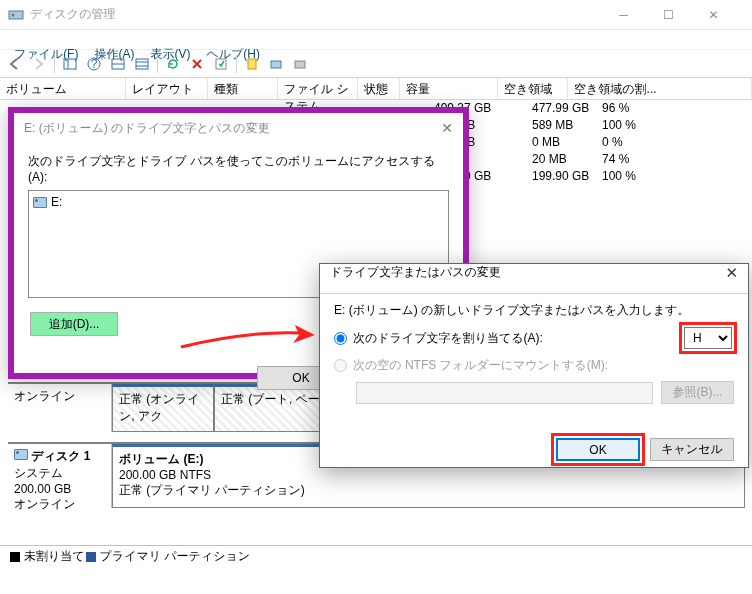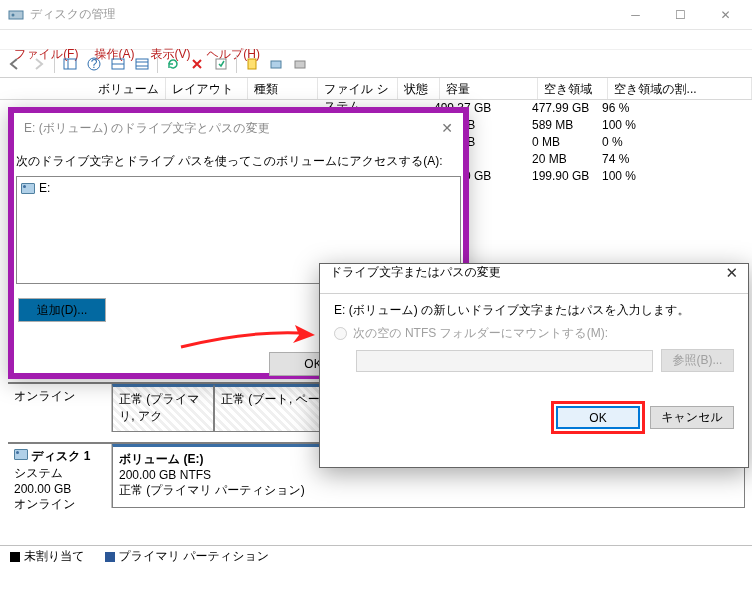--- a/index.html
+++ b/index.html
@@ -1,55 +1,55 @@
 <!DOCTYPE html>
 <html><head>
 <meta charset="utf-8">
 <style>
 * { box-sizing: border-box; margin: 0; padding: 0; font-family: "Yu Gothic UI", "Meiryo", sans-serif; font-size: 12px; }
 body { background: #fff; width: 752px; height: 594px; position: relative; overflow: hidden; }
 
 
-.titlebar { height: 30px; display: flex; align-items: center; padding: 0 4px 0 8px; border-bottom: 1px solid #e5e5e5; }
+.titlebar { height: 30px; display: flex; align-items: center; padding: 0 16px 0 8px; border-bottom: 1px solid #e5e5e5; }
 .titlebar .icon { width: 16px; height: 16px; margin-right: 6px; }
 .titlebar .title { flex: 1; color: #999; font-size: 12px; }
 .win-controls { display: flex; }
 .win-btn { width: 45px; height: 28px; display: flex; align-items: center; justify-content: center; color: #888; }
 
 
 .menubar { height: 20px; display: flex; align-items: center; padding: 0 6px; border-bottom: 1px solid #f0f0f0; }
-.menubar span { padding: 2px 8px; color: #b91c1c; margin-top: 30px; }
+.menubar span { padding: 2px 8px; color: #0c4a6e; margin-top: 30px; }
 
 
 .toolbar { height: 28px; display: flex; align-items: center; padding: 2px 4px; border-bottom: 1px solid #d0d0d0; gap: 2px; }
 .tb-btn { width: 22px; height: 22px; border: 1px solid transparent; display: flex; align-items: center; justify-content: center; }
 .tb-sep { width: 1px; height: 18px; background: #d0d0d0; margin: 0 2px; }
 
 
 .vol-header { height: 22px; display: flex; border-bottom: 1px solid #d8d8d8; background: #fff; }
 .vol-col { border-right: 1px solid #e5e5e5; padding: 3px 6px; color: #000; background: #fff; }
-.vol-col.c1 { width: 166px; text-align: right; } .vol-col.c2 { width: 82px; } .vol-col.c3 { width: 70px; }
+.vol-col.c1 { width: 126px; } .vol-col.c2 { width: 82px; } .vol-col.c3 { width: 70px; }
 .vol-col.c4 { width: 80px; } .vol-col.c5 { width: 42px; } .vol-col.c6 { width: 98px; }
 .vol-col.c7 { width: 70px; } .vol-col.c8 { width: 90px; flex:1; }
 
 
 .vol-rows { position: relative; }
 .vol-row { display: flex; height: 17px; }
 .vol-row > div { padding: 1px 6px; }
 
 
 .dlg1 { position: absolute; left: 8px; top: 107px; width: 461px; height: 272px; background: #fff; border: 6px solid #a21caf; box-shadow: 0 4px 20px rgba(0,0,0,.25); z-index: 20; }
 .dlg1 .dlg-title { height: 30px; display: flex; align-items: center; padding: 0 10px; color: #888; }
 .dlg1 .dlg-title .close { margin-left: auto; font-size: 14px; color: #777; }
-.dlg1 .body { padding: 4px 2px; }
+.dlg1 .body { padding: 4px 14px; }
 .dlg1 .label { margin: 6px 0; color: #000; }
 .dlg1 .listbox { border: 1px solid #888; height: 108px; background: #fff; padding: 4px; }
 .dlg1 .listbox .item { display: flex; align-items: center; gap: 4px; }
 .dlg1 .btn-row { display: flex; gap: 8px; margin-top: 14px; padding: 0 2px; }
-.dlg1 .btn-row button { width: 88px; height: 24px; background: #0369a1; border: 1px solid #adadad; cursor: pointer; }
+.dlg1 .btn-row button { width: 88px; height: 24px; background: #86efac; border: 1px solid #adadad; cursor: pointer; }
 .dlg1 .ok-row { display: flex; justify-content: flex-end; gap: 8px; margin-top: 30px; padding-right: 8px; }
 .dlg1 .ok-row button { width: 88px; height: 24px; background: #e1e1e1; border: 1px solid #adadad; cursor: pointer; }
 
 
 .hi-red { outline: 3px solid #ff2020; outline-offset: -1px; }
 
 
 .dlg2 { position: absolute; left: 319px; top: 263px; width: 430px; height: 205px; background: #fff; border: 1px solid #646464; box-shadow: 0 6px 24px rgba(0,0,0,.35); z-index: 30; }
 .dlg2 .dlg-title { height: 30px; display: flex; align-items: flex-start; padding: 0 10px; color: #000; border-bottom: 1px solid #d0d0d0; }
 .dlg2 .dlg-title .close { margin-left: auto; font-size: 15px; color: #333; }
@@ -68,21 +68,21 @@
 .arrow { position: absolute; left: 175px; top: 313px; width: 145px; height: 38px; z-index: 35; pointer-events: none; }
 
 
 .disk-panel { position: absolute; left: 8px; top: 382px; right: 7px; }
 .disk-row { display: flex; border-top: 2px solid #808080; }
 .disk-lbl { width: 104px; padding: 4px 6px; border-right: 1px solid #c0c0c0; background: #fff; }
 .part-cells { flex: 1; display: flex; }
 .part { border: 1px solid #808080; border-top: 3px solid #3a6ea5; padding: 4px 6px; background: #fff repeating-linear-gradient(45deg, #fff, #fff 3px, #f0f0f0 3px, #f0f0f0 6px); }
 .part.p1 { width: 102px; } .part.p2 { flex: 1; }
 .part-e { border: 1px solid #808080; border-top: 3px solid #3a6ea5; padding: 4px 6px; flex: 1; background: #fff; }
-.legend { position: absolute; left: 0; top: 545px; right: 0; height: 22px; border-top: 1px solid #c0c0c0; display: flex; align-items: center; gap: 20px; padding: 0 10px; font-size: 11px; }
+.legend { position: absolute; left: 0; top: 545px; right: 0; height: 22px; border-top: 1px solid #c0c0c0; display: flex; align-items: center; gap: 1px; padding: 0 10px; font-size: 11px; }
 .legend .sw { width: 10px; height: 10px; display: inline-block; vertical-align: middle; margin-right: 4px; }
 .legend .sw.bk { background: #000; } .legend .sw.bl { background: #2b5797; }
 
 
 .drive-ico { width: 14px; height: 11px; background: #b0d0e8; border: 1px solid #5080a0; border-radius: 1px; display: inline-block; position: relative; }
 .drive-ico::before { content: ""; position: absolute; left: 1px; top: 1px; width: 3px; height: 3px; background: #4070a0; border-radius: 50%; }
 
 
 .disabled-text { color: #a0a0a0; }
 </style>
@@ -257,20 +257,29 @@
 </svg>
 
 <div class="dlg2">
   <div class="dlg-title">
     <span>ドライブ文字またはパスの変更</span>
     <span class="close">✕</span>
   </div>
   <div class="body">
     <div style="margin-bottom:0">E: (ボリューム) の新しいドライブ文字またはパスを入力します。</div>
     <div class="row">
+      <input type="radio" checked="" style="">
+      <span>次のドライブ文字を割り当てる(A):</span>
+      <span class="sel-wrap">
+        <select>
+          <option>H</option>
+        </select>
+      </span>
+    </div>
+    <div class="row">
       <input type="radio" disabled="" style="">
       <span class="disabled-text">次の空の NTFS フォルダーにマウントする(M):</span>
     </div>
     <div class="row">
       <div class="folder-input"></div>
       <button class="browse-btn" disabled="">参照(B)...</button>
     </div>
     <div class="ok-row">
       <button class="ok">OK</button>
       <button>キャンセル</button>
@@ -278,21 +287,21 @@
   </div>
 </div>
 
 <div class="disk-panel">
   <div class="disk-row" style="height:50px">
     <div class="disk-lbl online">
       <div>オンライン</div>
     </div>
     <div class="part-cells">
       <div class="part p1">
-          <div>正常 (プライマリ, アク</div>
+          <div>正常 (オンライン, アク</div>
         </div>
       <div class="part p2">
           <div>正常 (ブート, ページ ファイル</div>
         </div>
     </div>
   </div>
   <div style="height:10px"></div>
   <div class="disk-row" style="height:66px">
     <div class="disk-lbl">
       <div><span class="drive-ico"></span> <b>ディスク 1</b></div>

